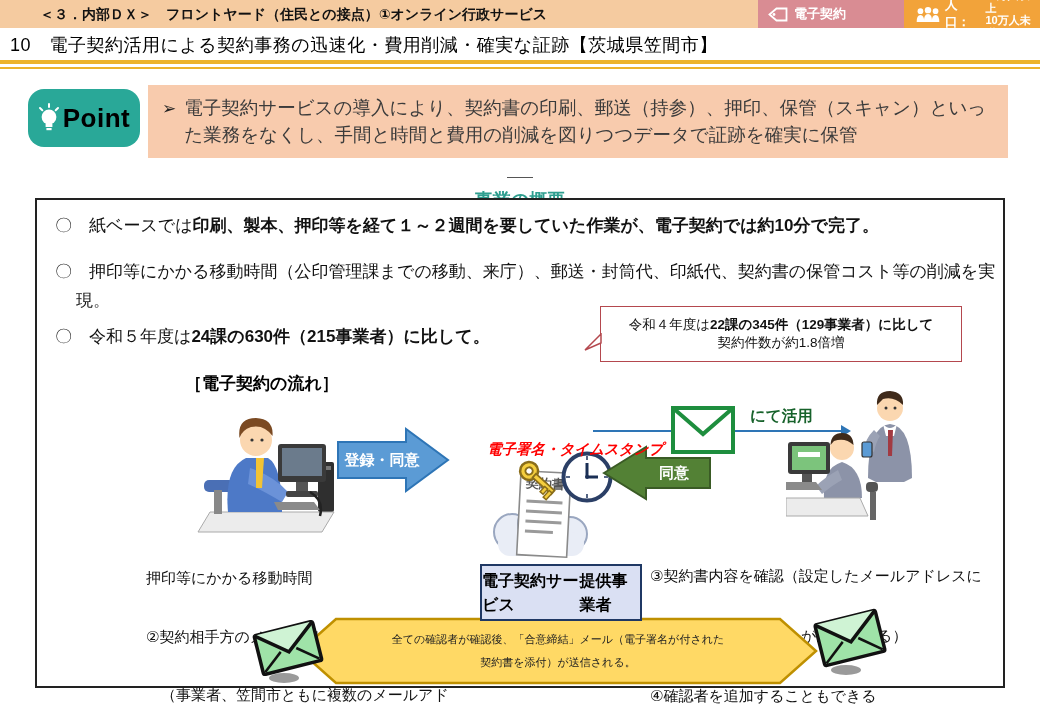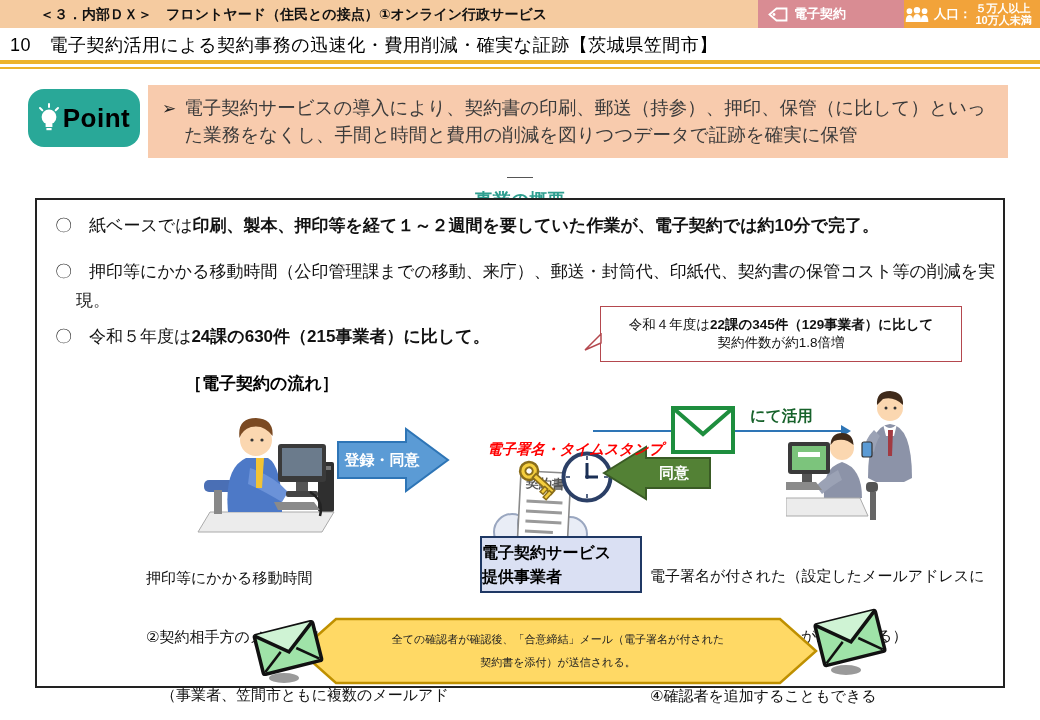--- a/index.html
+++ b/index.html
@@ -9,21 +9,21 @@
     font-family:"Liberation Sans","DejaVu Sans",sans-serif; color:#1a1a1a; overflow:hidden;
   }
   .abs { position:absolute; }
 
   
   .topbar { left:0; top:0; width:1040px; height:28px; background:#F5CBA0; }
   .crumb { left:12px; top:0; height:28px; line-height:28px; font-size:14px; font-weight:bold; color:#111; white-space:nowrap;margin-left:28px; }
   .tagbadge { left:758px; top:0; width:146px; height:28px; background:#D98C93; color:#fff;
     display:flex; align-items:center; gap:6px; padding-left:10px; font-size:13px; font-weight:bold; }
   .popbadge { left:904px; top:0; width:136px; height:28px; background:#F2A33A; color:#fff;
-    display:flex; align-items:center; gap:4px; padding-left:0; font-weight:bold; }
+    display:flex; align-items:center; gap:4px; padding-left:11px; font-weight:bold; }
   .popbadge .pfx { font-size:12.5px; }
   .popline { font-size:11px; line-height:12.5px; }
 
   
   .pagetitle { left:10px; top:33px; font-size:18px; color:#000; letter-spacing:0.5px; white-space:nowrap; }
   .rule { left:0; top:60px; width:1040px; height:9px; border-top:4px solid #EDB32B; border-bottom:2px solid #EDB32B; }
 
   
   .pointlogo { left:28px; top:89px; width:112px; height:58px; background:#29A898; border-radius:16px;
     display:flex; align-items:center; justify-content:center; gap:3px; }
@@ -51,22 +51,22 @@
   .callout .tail { position:absolute; left:-17px; top:26px; }
 
   .flowtitle { left:185px; top:372px; font-size:17px; font-weight:bold; color:#000; white-space:nowrap; }
 
   .arrowlabel { fill:#fff; font-weight:bold; font-size:15px; font-family:"Liberation Sans",sans-serif; }
   .redlabel { left:487px; top:440px; color:#FF0000; font-weight:bold; font-style:italic; font-size:14.5px; white-space:nowrap; z-index:5; }
   .confreq { left:750px; top:406px; color:#17622B; font-weight:bold; font-size:15.5px; white-space:nowrap; }
   .blueline { left:593px; top:430px; width:250px; height:2px; background:#2E75B6; }
   .bluelinehead { left:841px; top:425px; width:0; height:0; border-left:10px solid #2E75B6; border-top:6px solid transparent; border-bottom:6px solid transparent; }
 
-  .provider { left:480px; top:536px; width:162px; height:57px; background:#DAE0F3; border:2.5px solid #1F3864;
-    display:flex; flex-direction:column; align-items:flex-start; justify-content:center; font-weight:bold; font-size:16px; line-height:24px; color:#000; z-index:6; }
+  .provider { left:480px; top:564px; width:162px; height:57px; background:#DAE0F3; border:2.5px solid #1F3864;
+    display:flex; flex-direction:row; align-items:center; justify-content:center; font-weight:bold; font-size:16px; line-height:24px; color:#000; z-index:6; }
 
   .steps { font-size:15px; color:#111; line-height:19.5px; white-space:pre; }
   .stepsL { left:146px; top:529px; }
   .stepsR { left:650px; top:526px; line-height:20px; }
 
   .bannertext { left:334px; top:628px; width:448px; text-align:center; font-size:11px; line-height:23px; color:#222; z-index:4; }
 </style>
 </head>
 <body>
 
@@ -117,21 +117,21 @@
         <circle cx="11" cy="14" r="7.4" fill="#fff"></circle>
         <rect x="7.6" y="21" width="6.8" height="3" fill="#fff"></rect>
         <rect x="8.4" y="25" width="5.2" height="2.2" fill="#fff"></rect>
       </svg>
     </span>
     <span class="ptxt">Point</span>
   </div>
   <div class="abs pointbox">
     <div class="pointinner">
       <span class="chev">➢</span>
-      <span>電子契約サービスの導入により、契約書の印刷、郵送（持参）、押印、保管（に比して）といった業務をなくし、手間と時間と費用の削減を図りつつデータで証跡を確実に保管</span>
+      <span>電子契約サービスの導入により、契約書の印刷、郵送（持参）、押印、保管（スキャン）といった業務をなくし、手間と時間と費用の削減を図りつつデータで証跡を確実に保管</span>
     </div>
   </div>
 
   <div class="abs ovhead">
     <span class="seg l"></span>
     <span class="ovtitle">事業の概要</span>
     <span class="seg r"></span>
   </div>
 
   <div class="abs mainbox"></div>
@@ -284,21 +284,21 @@
     <div>提供事業者</div>
   </div>
 
   <div class="abs steps stepsL">
     <div>押印等にかかる移動時間</div>
     <div>②契約相手方のメールアドレス等を設定</div>
     <div>　（事業者、笠間市ともに複数のメールアド</div>
     
   </div>
   <div class="abs steps stepsR">
-    <div>電子署名が付された（設定したメールアドレスに</div>
+    <div>③契約書内容を確認（設定したメールアドレスに</div>
     <div>　順に確認依頼メールが送信される）</div>
     <div>④確認者を追加することもできる</div>
   </div>
 
   <div class="abs" style="left:298px; top:614px; z-index:3;">
     <svg width="520" height="74" viewBox="0 0 520 74">
       <polygon points="2,37 38,5 482,5 518,37 482,69 38,69" fill="#FFD965" stroke="#BF9000" stroke-width="2.5"></polygon>
     </svg>
   </div>
   <div class="abs bannertext">

